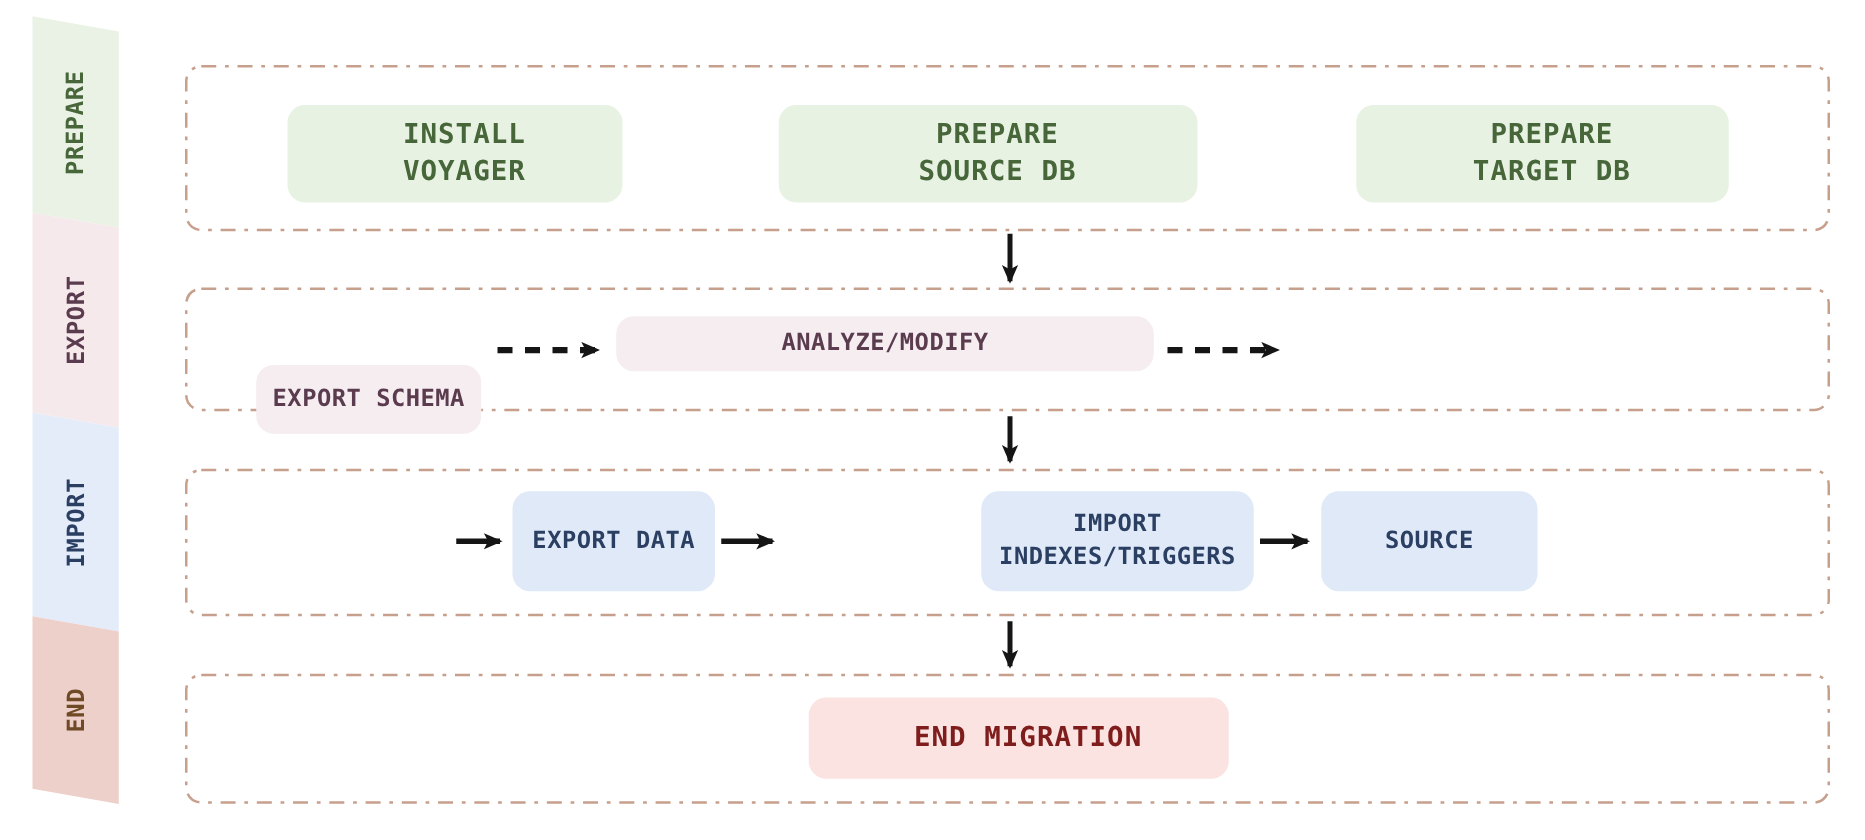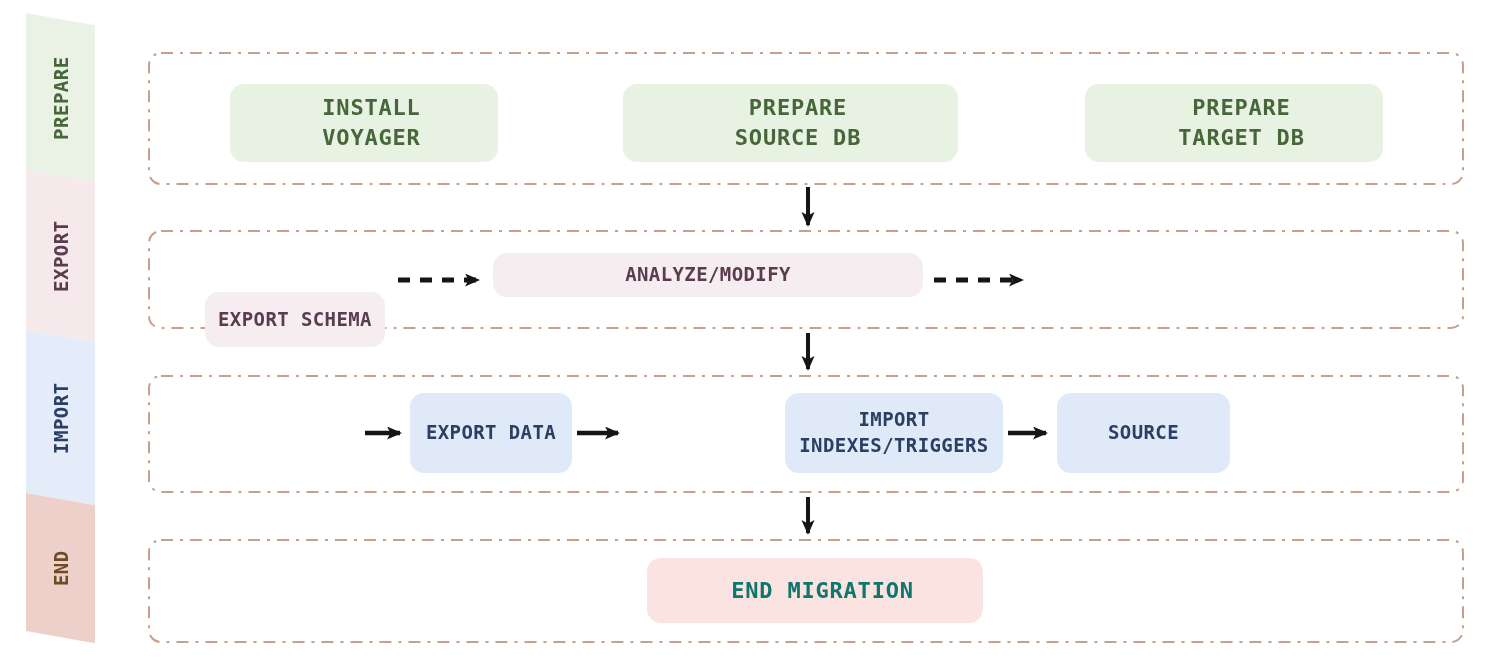--- a/index.html
+++ b/index.html
@@ -33,21 +33,21 @@
   .node{
     position:absolute;z-index:1;display:flex;align-items:center;justify-content:center;
     border-radius:14px;font-weight:bold;text-align:center;
     white-space:pre-line;line-height:1.35;
   }
   .node-lg{font-size:22px;letter-spacing:0.8px;padding-left:15px;}
   .node-sm{font-size:19px;letter-spacing:0.4px;}
   .node-green{background:#e8f2e3;color:#47663a;}
   .node-plum{background:#f6edf1;color:#5a3c4e;}
   .node-blue{background:#dfe9f8;color:#2b3f63;}
-  .node-red{background:#fbe3e1;color:#0f766e;}
+  .node-red{background:#fbe3e1;color:#7f1d1d;}
 </style>
 </head>
 <body>
 
 <div id="stage">
 
   <svg id="overlay" width="1492" height="672" viewBox="0 0 1492 672">
     <defs>
       <marker id="head" markerUnits="userSpaceOnUse" markerWidth="16" markerHeight="14" refX="13" refY="6.5" orient="auto">
         <path d="M0,0 L15,6.5 L0,13 L3.5,6.5 Z" fill="#151515"></path>

